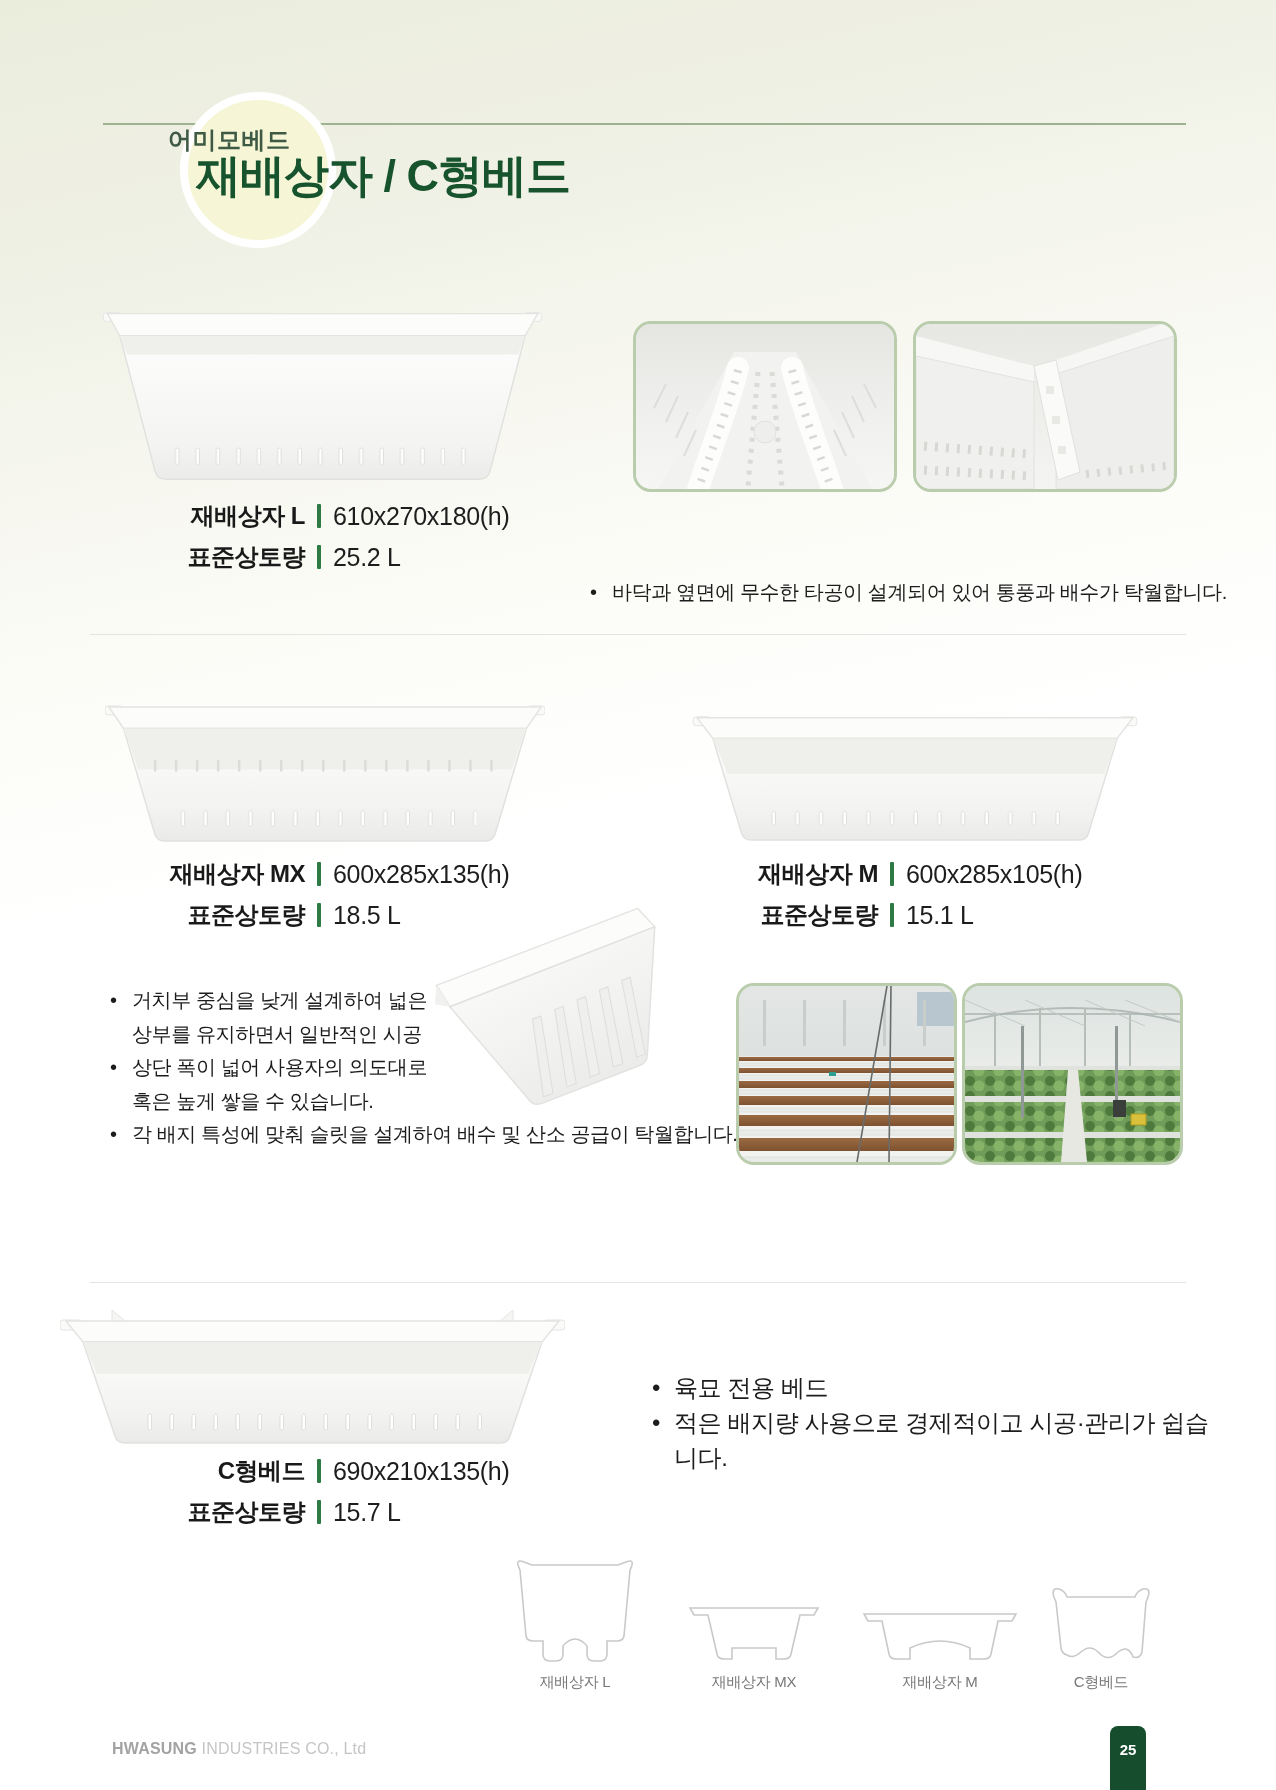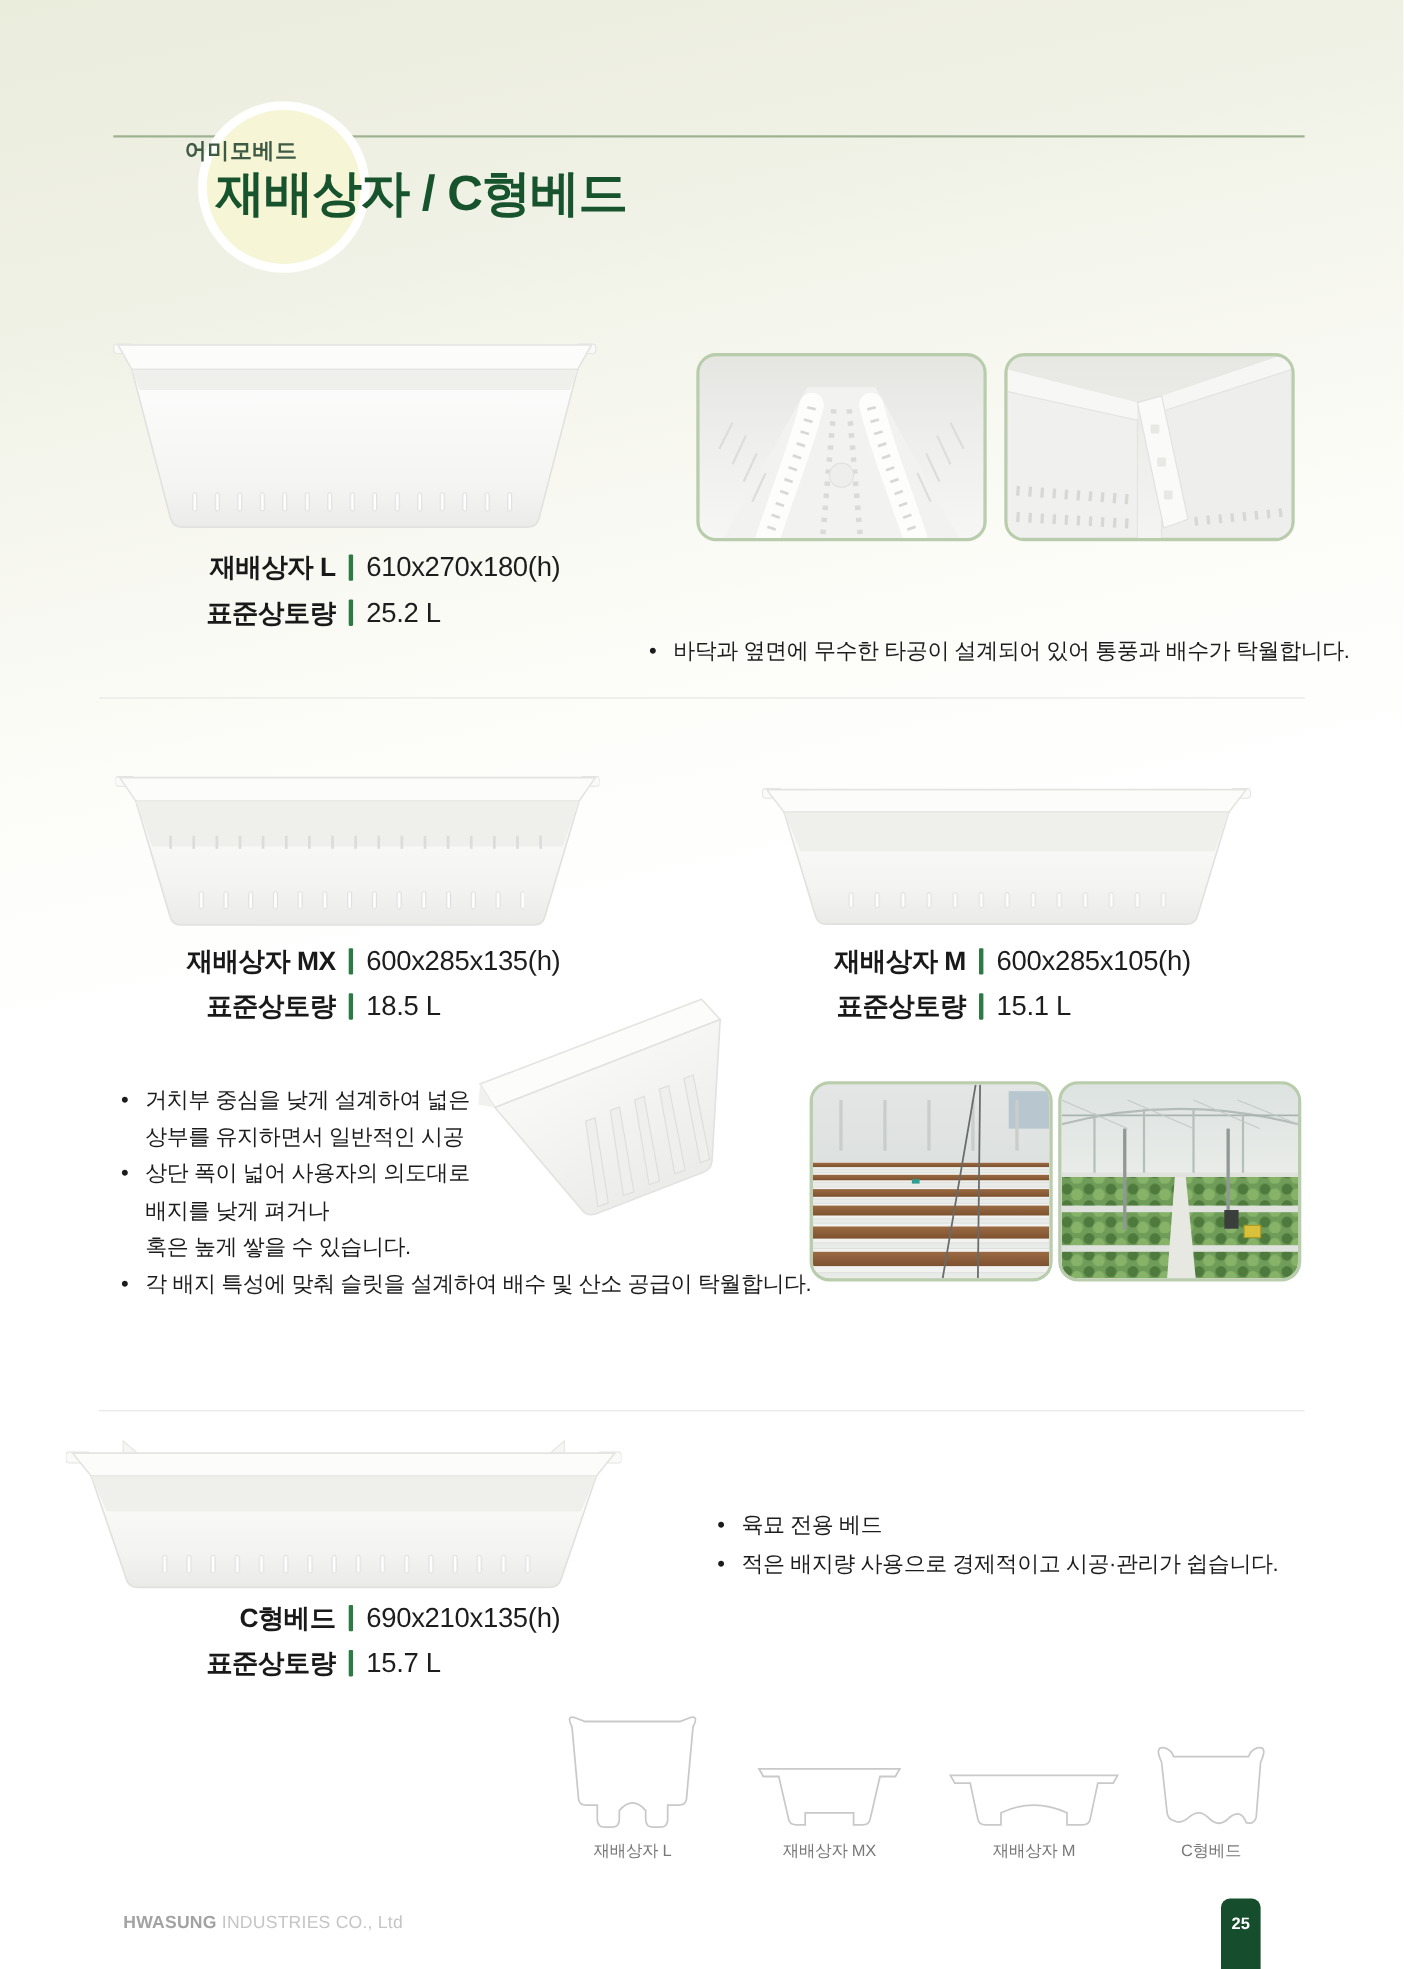--- a/index.html
+++ b/index.html
@@ -6,36 +6,36 @@
   .page{
     position:relative;width:1276px;height:1790px;margin:0 auto;overflow:hidden;
     background:linear-gradient(168deg,#eaecdc 0%,#f1f2e7 16%,#fbfbf6 32%,#ffffff 46%,#ffffff 100%);
     font-family:"Liberation Sans","DejaVu Sans",sans-serif;color:#1c1c1c;
   }
   .abs{position:absolute;}
   
   .header-line{left:103px;top:123px;width:1083px;height:2px;background:#9cb291;}
   .header-circle{left:180px;top:92px;width:156px;height:156px;border-radius:50%;
     background:#f6f6d7;border:8px solid #ffffff;box-sizing:border-box;}
-  .series-label{left:168px;top:124px;font-size:20px;font-weight:700;color:#3e5a45;letter-spacing:0.5px;}
+  .series-label{left:168px;top:124px;font-size:24px;font-weight:700;color:#3e5a45;letter-spacing:0.5px;}
   .page-title{left:196px;top:146px;font-size:45px;font-weight:800;color:#17542d;letter-spacing:-1px;}
   
   .spec{display:grid;grid-template-columns:215px 4px auto;column-gap:12px;row-gap:9px;align-items:center;}
   .spec.narrow{grid-template-columns:210px 4px auto;}
   .spec-label{justify-self:end;font-size:24px;font-weight:700;color:#191919;letter-spacing:-0.5px;white-space:nowrap;}
   .spec-bar{width:4px;height:24px;background:#2d7a45;border-radius:1px;}
   .spec-value{font-size:25px;color:#1d1d1d;letter-spacing:-0.3px;white-space:nowrap;}
   
   .bullets{list-style:none;margin:12px;padding:0;}
   .bullets li{position:relative;padding-left:24px;}
   .bullets li::before{content:"•";position:absolute;left:2px;top:0;color:#1c1c1c;}
   .bullets .ln{display:block;}
   .features-list{font-size:20px;line-height:33.5px;width:700px;letter-spacing:-0.4px;}
   .single-bullet{font-size:20px;line-height:28px;letter-spacing:-0.4px;white-space:nowrap;}
-  .cbed-list{font-size:20px;line-height:35px;width:560px;letter-spacing:-0.4px;}
+  .cbed-list{font-size:24px;line-height:35px;width:560px;letter-spacing:-0.4px;}
   
   .photo{border:3px solid #b9cdad;border-radius:18px;overflow:hidden;background:#ececea;box-sizing:border-box;}
   .photo svg{display:block;}
   
   .divider{left:90px;width:1096px;height:1px;background:#e4e4e1;}
   
   .lineup-fig{display:flex;flex-direction:column;align-items:center;}
   .lineup-label{margin-top:5px;font-size:15px;color:#787878;letter-spacing:-0.3px;white-space:nowrap;}
   
   .footer-brand{left:112px;top:1740px;font-size:16px;letter-spacing:0.2px;white-space:nowrap;text-align:right;}
@@ -207,21 +207,20 @@
     <span class="spec-value">15.1 L</span>
   </div>
 
   <ul class="abs bullets features-list" style="left:96px;top:972px;">
     <li>
       <span class="ln">거치부 중심을 낮게 설계하여 넓은</span>
       <span class="ln">상부를 유지하면서 일반적인 시공</span>
     </li>
     <li>
       <span class="ln">상단 폭이 넓어 사용자의 의도대로</span>
-      <span class="ln">배지를 낮게 펴거나</span>
       <span class="ln">혹은 높게 쌓을 수 있습니다.</span>
     </li>
     <li>
       <span class="ln">각 배지 특성에 맞춰 슬릿을 설계하여 배수 및 산소 공급이 탁월합니다.</span>
     </li>
   </ul>
 
   <div class="abs" style="left:430px;top:878px;width:265px;height:285px;">
     <svg width="265" height="285" viewBox="0 0 265 285">
       <defs>

